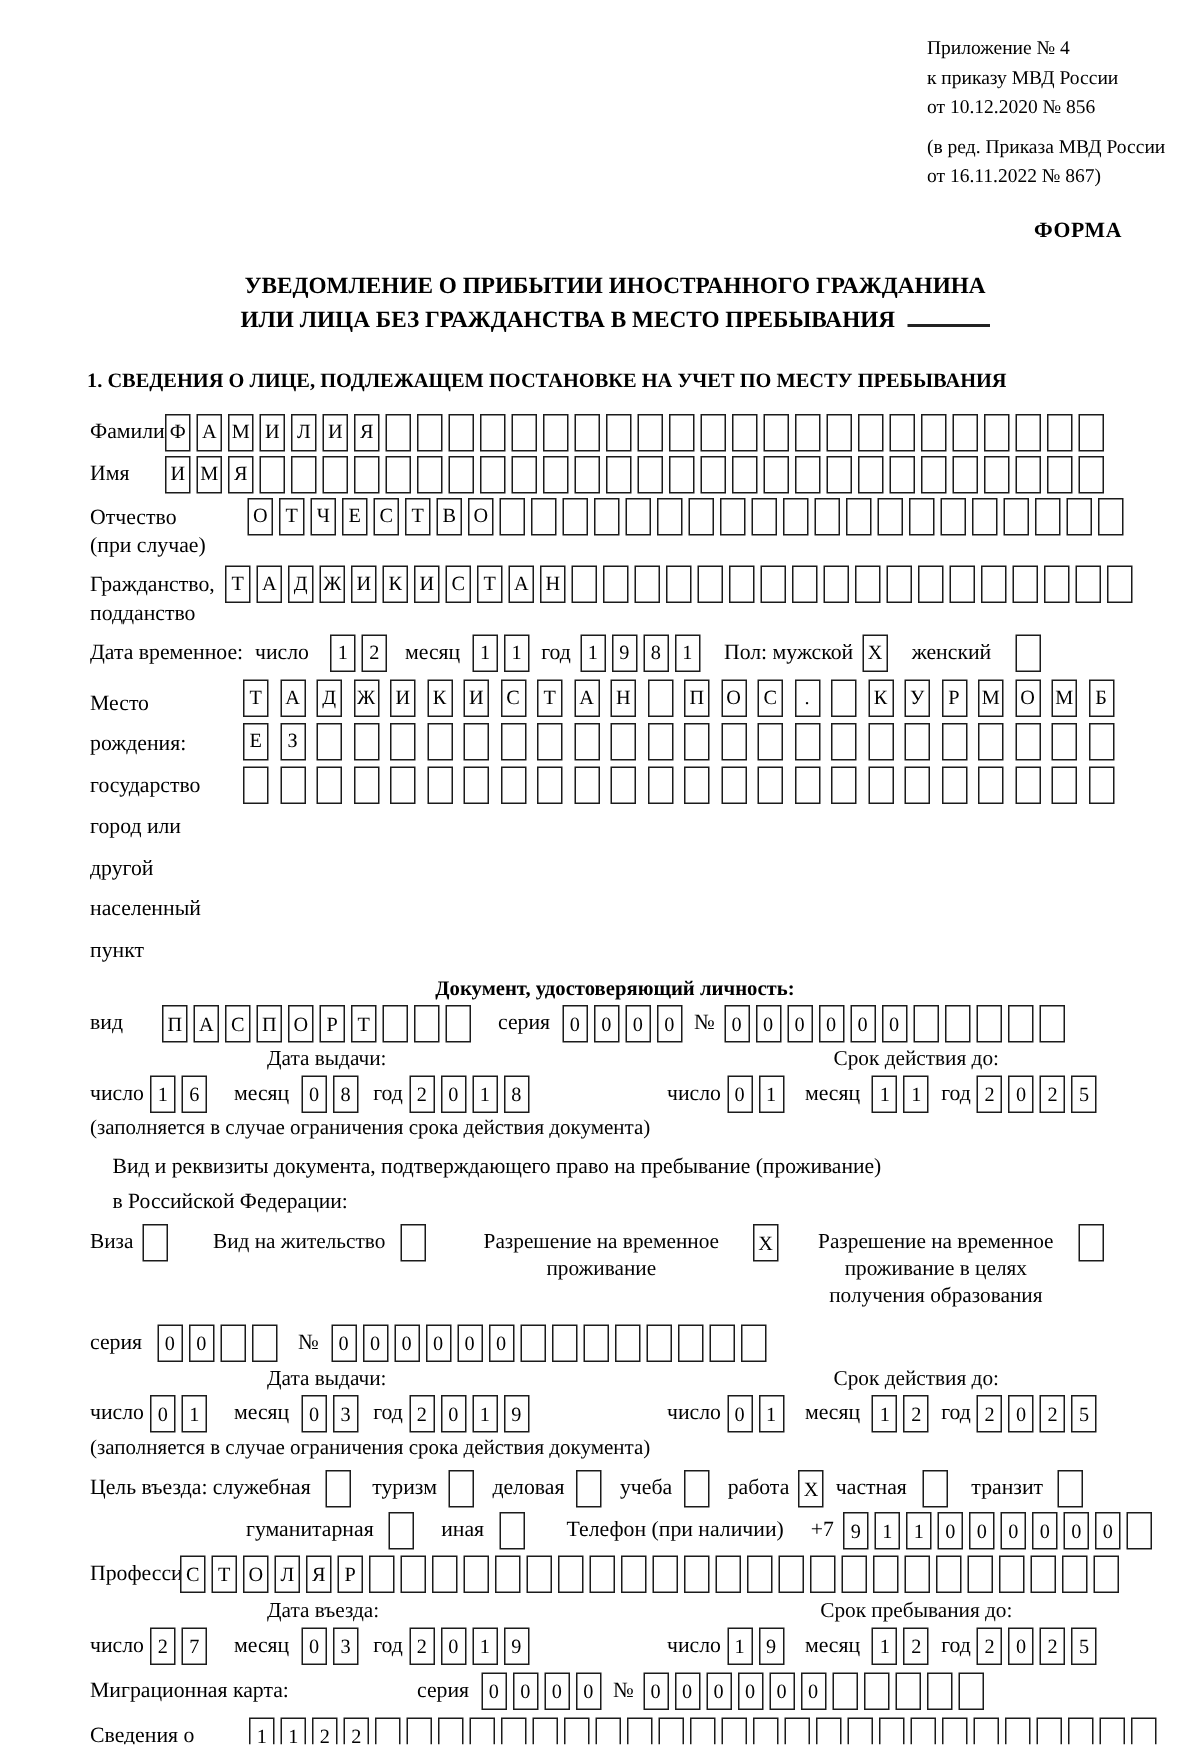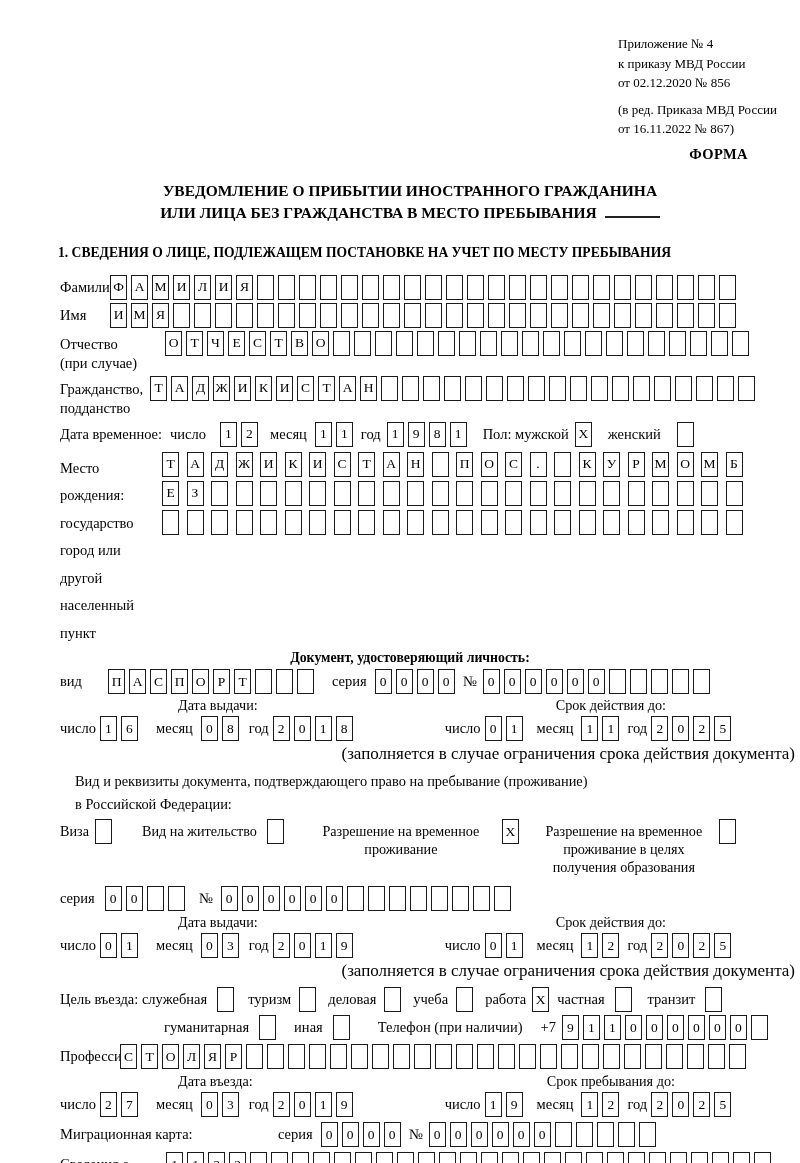--- a/index.html
+++ b/index.html
@@ -1,55 +1,55 @@
 <!DOCTYPE html>
 <html><head>
 <meta charset="utf-8">
 <style>
   html,body{margin:0;padding:0;background:#fff;}
   .page{position:relative;width:800px;height:1163px;background:#fff;color:#000;
         font-family:"Liberation Serif",serif;overflow:hidden;box-sizing:border-box;
         padding-left:60px;}
-  .appendix{position:absolute;left:618px;top:34px;font-size:13px;line-height:1.5;}
+  .appendix{position:absolute;left:618px;top:22px;font-size:13px;line-height:1.5;}
   .appendix .edit{margin-top:7px;}
   .forma{position:absolute;right:52px;top:146px;font-weight:bold;font-size:14.5px;letter-spacing:.4px;}
   .title{padding-top:180px;width:700px;text-align:center;font-weight:bold;font-size:15.5px;line-height:1.45;}
   .underline{display:inline-block;width:55px;height:14px;border-bottom:2px solid #222;margin-left:8px;}
   .sec-heading{font-weight:bold;font-size:13.6px;margin:20px 0 14px -2px;}
   .row{display:flex;align-items:flex-start;margin-bottom:3px;font-size:14.5px;}
   .cells{display:flex;flex:none;}
   .cell{flex:none;width:17px;height:25px;border:1.5px solid #1b1b1b;margin-right:4px;
         display:flex;align-items:center;justify-content:center;font-size:13.5px;
         box-sizing:border-box;background:#fff;}
   .wide .cell{margin-right:7.5px;}
   .lbl{flex:none;padding-top:4px;}
   .lblcol{flex:none;padding-top:4px;}
   .center-bold{width:700px;text-align:center;font-weight:bold;font-size:13.8px;margin:2px 0 3px;}
   .sub-labels{display:flex;font-size:14.2px;margin:2px 0 2px;gap:36px;}
-  .note{width:735px;text-align:right;font-size:17px;margin:0 0 6px;}
+  .note{width:735px;text-align:left;font-size:14px;margin:0 0 6px;}
   .intro{font-size:14.4px;line-height:1.55;margin:4px 15px 4px;}
   .opts{display:flex;margin:4px 0 10px;font-size:14.2px;}
   .opt{display:flex;align-items:flex-start;}
   .opt .txt{line-height:18px;padding-top:3px;}
   .ctr{text-align:center;}
   .bp .lblcol{width:102px;line-height:27.5px;padding-top:3px;}
   .bp .cellrows .cells{margin-bottom:4px;}
   .rep .lblcol{width:106px;line-height:20.5px;padding-top:2px;}
   .rep .cellrows .cells{margin-bottom:4px;}
   .dg{display:flex;align-items:flex-start;}
 </style>
 </head>
 <body>
 
 <div class="page">
 
   <div class="appendix">
     <div>Приложение № 4</div>
     <div>к приказу МВД России</div>
-    <div>от 02.12.2020 № 856</div>
+    <div>от 10.12.2020 № 856</div>
     <div class="edit">(в ред. Приказа МВД России</div>
     <div>от 16.11.2022 № 867)</div>
   </div>
 
   <div class="forma">ФОРМА</div>
 
   <div class="title">
     <div>УВЕДОМЛЕНИЕ О ПРИБЫТИИ ИНОСТРАННОГО ГРАЖДАНИНА</div>
     <div><span>ИЛИ ЛИЦА БЕЗ ГРАЖДАНСТВА В МЕСТО ПРЕБЫВАНИЯ</span><span class="underline"></span></div>
   </div>

